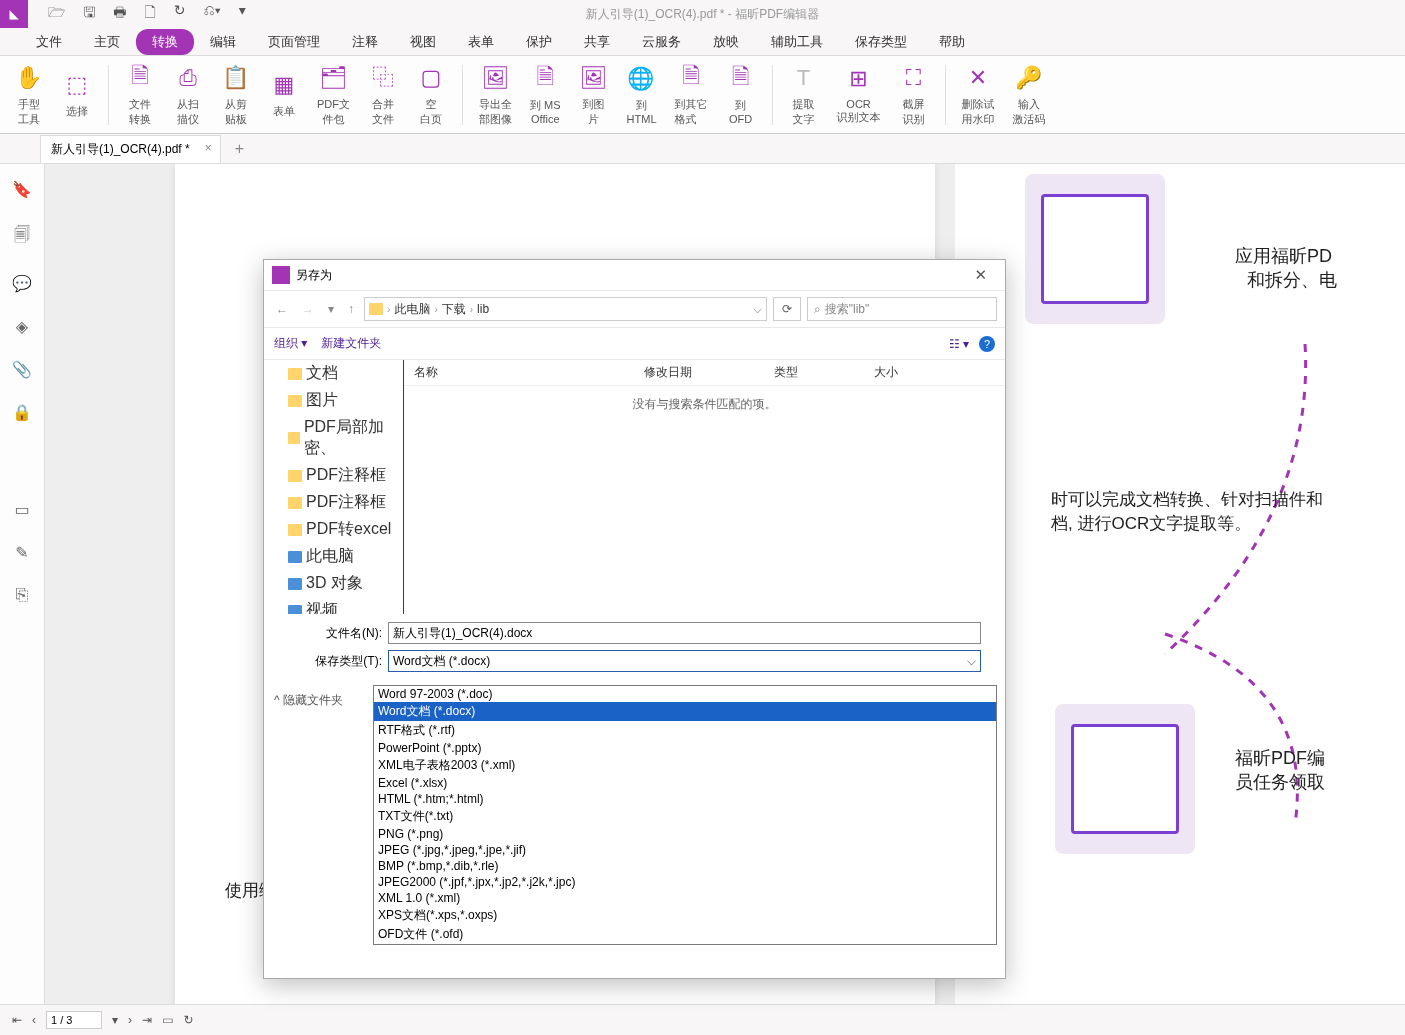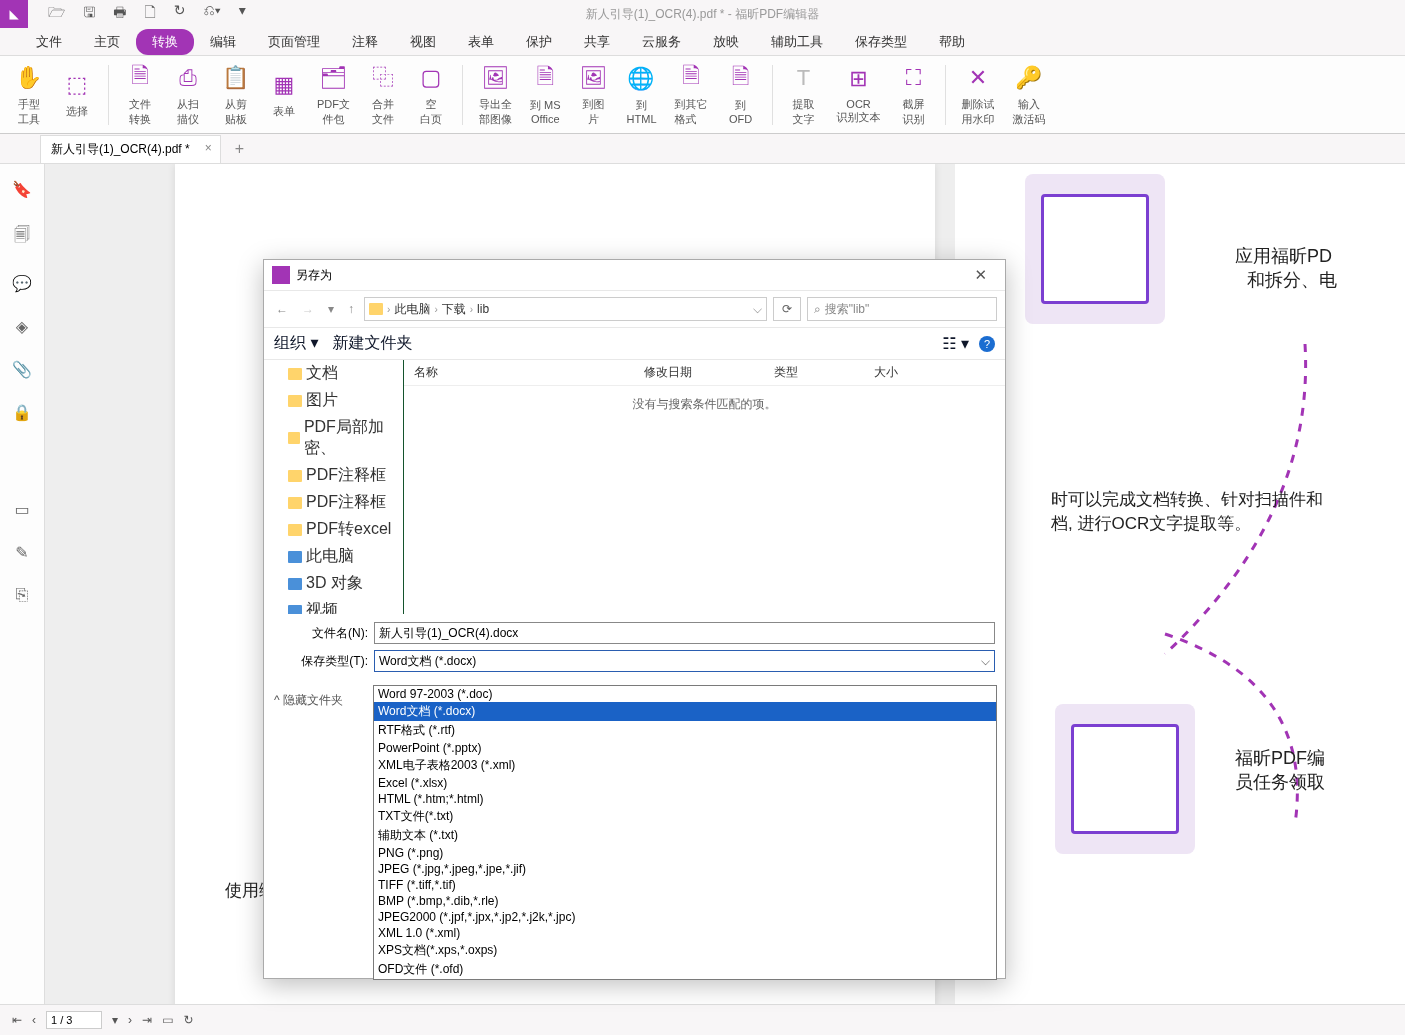--- a/index.html
+++ b/index.html
@@ -36,34 +36,34 @@
 .dlg-title .dico{width:18px;height:18px;background:#a234b5;margin-right:6px}
 .dlg-title .dx{margin-left:auto;font-size:15px;color:#555;padding:4px 10px}
 .dlg-nav{height:38px;border-top:1px solid #e8e8e8;border-bottom:1px solid #e8e8e8;display:flex;align-items:center;padding:0 8px;gap:6px}
 .dlg-nav .arr{color:#888;padding:4px}
 .crumb{flex:1;border:1px solid #ccc;height:24px;display:flex;align-items:center;padding:0 4px;gap:4px;font-size:12px}
 .crumb span{color:#333}
 .crumb .sep{color:#999;font-size:10px}
 .refresh{border:1px solid #ccc;width:28px;height:24px;display:flex;align-items:center;justify-content:center;color:#666}
 .search{border:1px solid #ccc;width:190px;height:24px;display:flex;align-items:center;padding:0 6px;color:#888;gap:4px}
 .dlg-tool{height:32px;display:flex;align-items:center;padding:0 10px;gap:14px;border-bottom:1px solid #e8e8e8}
-.dlg-tool span{color:#0f172a;font-size:16px}
+.dlg-tool span{color:#4c1d95;font-size:12px}
 .dlg-tool .right{margin-left:auto;display:flex;gap:10px;align-items:center;color:#555}
 .dlg-body{display:flex;height:254px}
 .tree{width:140px;border-right:1px solid #14532d;overflow:auto;font-size:16px}
 .tree-item{padding:3px 4px 3px 24px;display:flex;align-items:center;gap:4px;color:#333;position:relative}
 .tree-item.sel{background:#d8e6f2}
 .fico{width:14px;height:12px;background:#ffd46b;border-radius:1px}
 .list{flex:1;position:relative}
 .lhdr{height:26px;display:flex;padding:0 10px;font-size:12px;color:#333;align-items:center;border-bottom:1px solid #eee}
 .lhdr div:nth-child(1){width:230px}
 .lhdr div:nth-child(2){width:130px}
 .lhdr div:nth-child(3){width:100px}
 .empty{text-align:center;color:#666;font-size:12px;margin-top:10px}
-.fields{padding:8px 10px}
+.fields{padding:8px 24px}
 .frow{display:flex;align-items:center;margin-bottom:6px}
 .flabel{width:100px;text-align:right;padding-right:6px;font-size:12px}
 .fin{flex:1;border:1px solid #888;height:22px;padding:0 4px;font-size:12px}
 .ftype{flex:1;border:1px solid #2a5db0;height:22px;padding:0 4px;font-size:12px;display:flex;align-items:center;position:relative}
 .ftype .dd{position:absolute;right:4px;color:#555}
 .hide{padding:6px 10px;font-size:12px;color:#555}
 .dropdown{position:absolute;left:373px;top:685px;width:624px;background:#fff;border:1px solid #7a7a7a;font-size:12px}
 .dropdown div{padding:1px 4px}
 .dropdown .hl{background:#1a62c6;color:#fff}
 svg.curve{position:absolute}
@@ -374,22 +374,20 @@
 
 <div class="dropdown" id="dd">
     <div>Word 97-2003 (*.doc)</div>
     <div class="hl">Word文档 (*.docx)</div>
     <div>RTF格式 (*.rtf)</div>
     <div>PowerPoint (*.pptx)</div>
     <div>XML电子表格2003 (*.xml)</div>
     <div>Excel (*.xlsx)</div>
     <div>HTML (*.htm;*.html)</div>
     <div>TXT文件(*.txt)</div>
-    <div>辅助文本 (*.txt)</div>
     <div>PNG (*.png)</div>
     <div>JPEG (*.jpg,*.jpeg,*.jpe,*.jif)</div>
-    <div>TIFF (*.tiff,*.tif)</div>
     <div>BMP (*.bmp,*.dib,*.rle)</div>
     <div>JPEG2000 (*.jpf,*.jpx,*.jp2,*.j2k,*.jpc)</div>
     <div>XML 1.0 (*.xml)</div>
     <div>XPS文档(*.xps,*.oxps)</div>
     <div>OFD文件 (*.ofd)</div>
   </div>
 
 </body></html>

